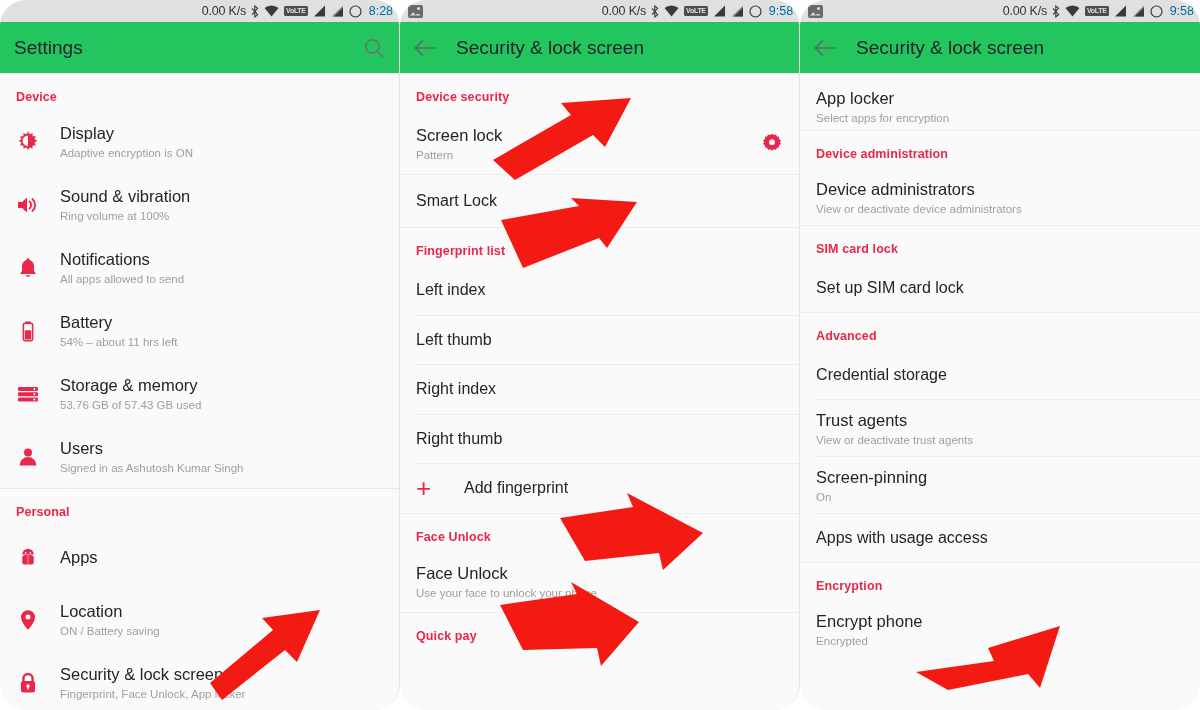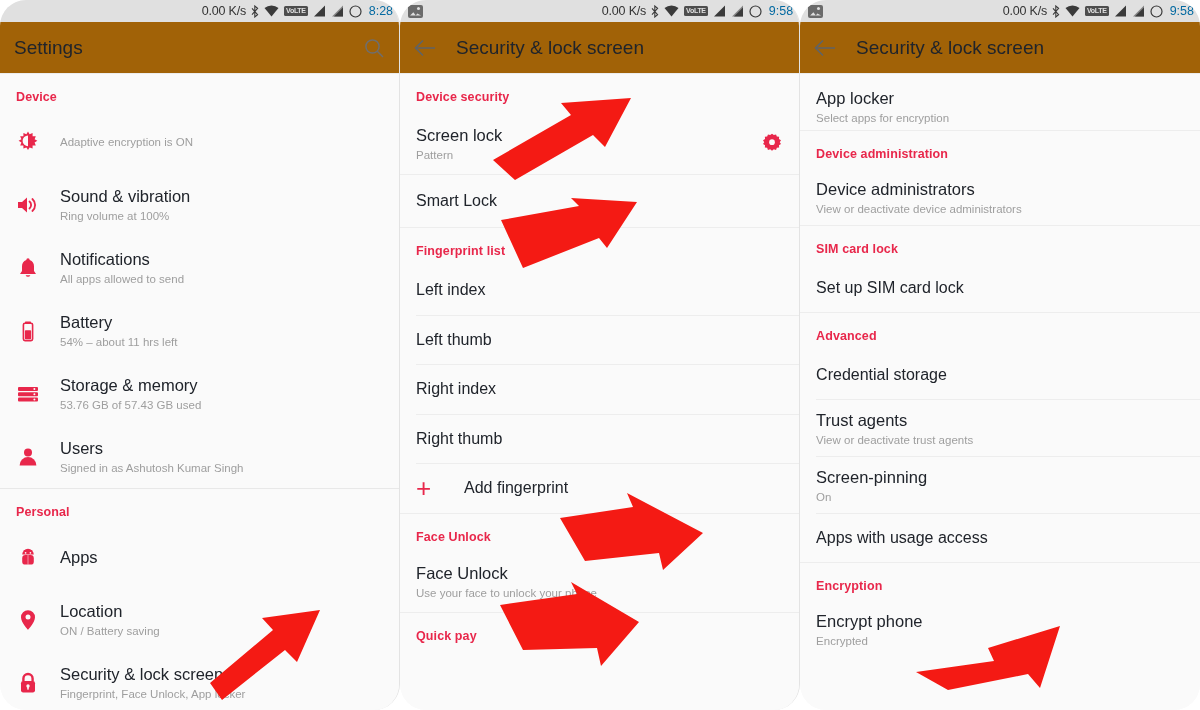--- a/index.html
+++ b/index.html
@@ -46,21 +46,21 @@
     background:#e0e0e0; border-radius:50%;
   }
   .volte {
     background:#4d4d4d; color:#e0e0e0; font-size:7px; font-weight:bold;
     padding:1px 2px; border-radius:1.5px; letter-spacing:-0.3px;
     line-height:8px; font-family:"Liberation Sans", sans-serif;
   }
 
   
   .appbar {
-    height:52px; background:#a16207;
+    height:52px; background:#22c55e;
     display:flex; align-items:center;
     padding:0 14px;
     border-bottom:1px solid #ececec;
   }
   .appbar-title {
     font-size:19px; color:#20242b; font-weight:400;
   }
   .appbar .back { margin-right:20px; cursor:pointer; }
   .appbar .search { margin-left:auto; cursor:pointer; }
 
@@ -171,20 +171,21 @@
         <div class="ico">
           <svg width="24" height="24" viewBox="0 0 24 24">
             <g fill="#e8274b">
               <path d="M12 1.5 L13.6 4.2 L16.6 3 L16.6 6.2 L19.8 6.2 L18.6 9.2 L21.4 10.8 L18.6 12.4 L19.8 15.4 L16.6 15.4 L16.6 18.6 L13.6 17.4 L12 20.1 L10.4 17.4 L7.4 18.6 L7.4 15.4 L4.2 15.4 L5.4 12.4 L2.6 10.8 L5.4 9.2 L4.2 6.2 L7.4 6.2 L7.4 3 L10.4 4.2 Z"></path>
               <circle cx="12" cy="10.8" r="5.4" fill="#e8274b"></circle>
               <path d="M12 5.4 A5.4 5.4 0 0 0 12 16.2 Z" fill="#fafafa"></path>
             </g>
           </svg>
         </div>
         <div class="txt">
+          <div class="title">Display</div>
           <div class="sub">Adaptive encryption is ON</div>
         </div>
       </div>
 
       <div class="row lrow">
         <div class="ico">
           <svg width="24" height="24" viewBox="0 0 24 24">
             <path d="M2 9 L6 9 L11 4.5 L11 19.5 L6 15 L2 15 Z" fill="#e8274b"></path>
             <path d="M13.5 8.5 A4.6 4.6 0 0 1 13.5 15.5" fill="none" stroke="#e8274b" stroke-width="1.8" stroke-linecap="round"></path>
             <path d="M16.4 6 A8 8 0 0 1 16.4 18" fill="none" stroke="#e8274b" stroke-width="1.8" stroke-linecap="round"></path>

